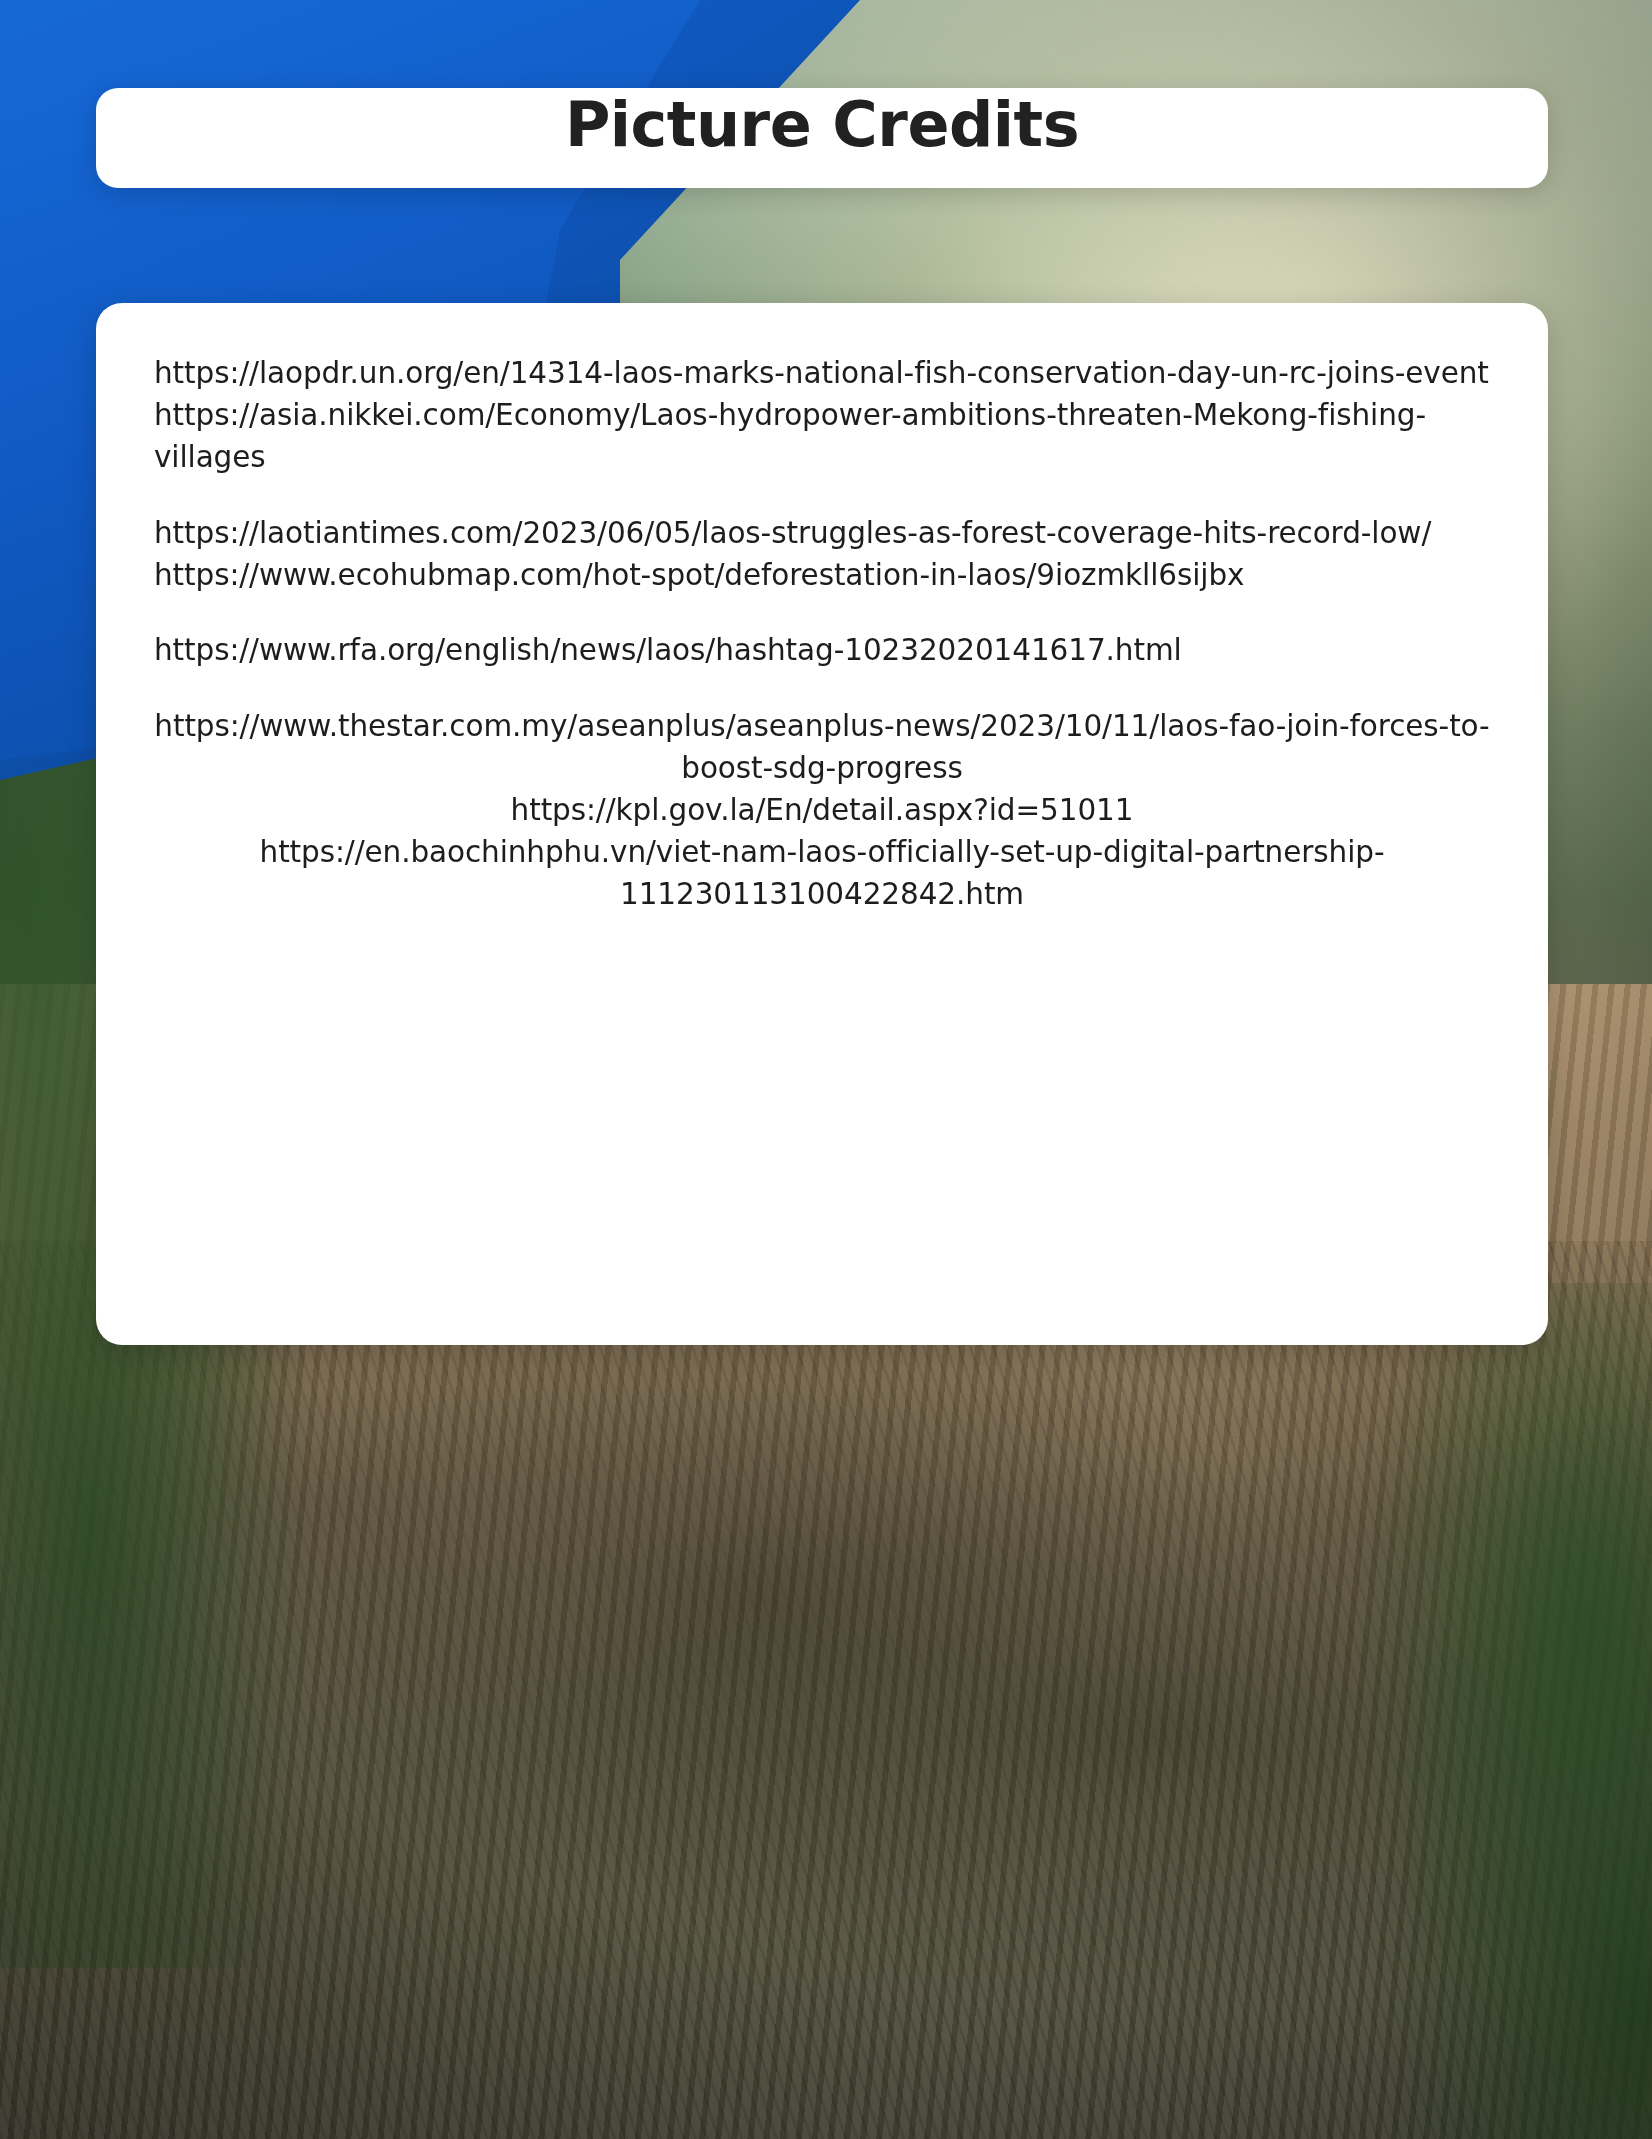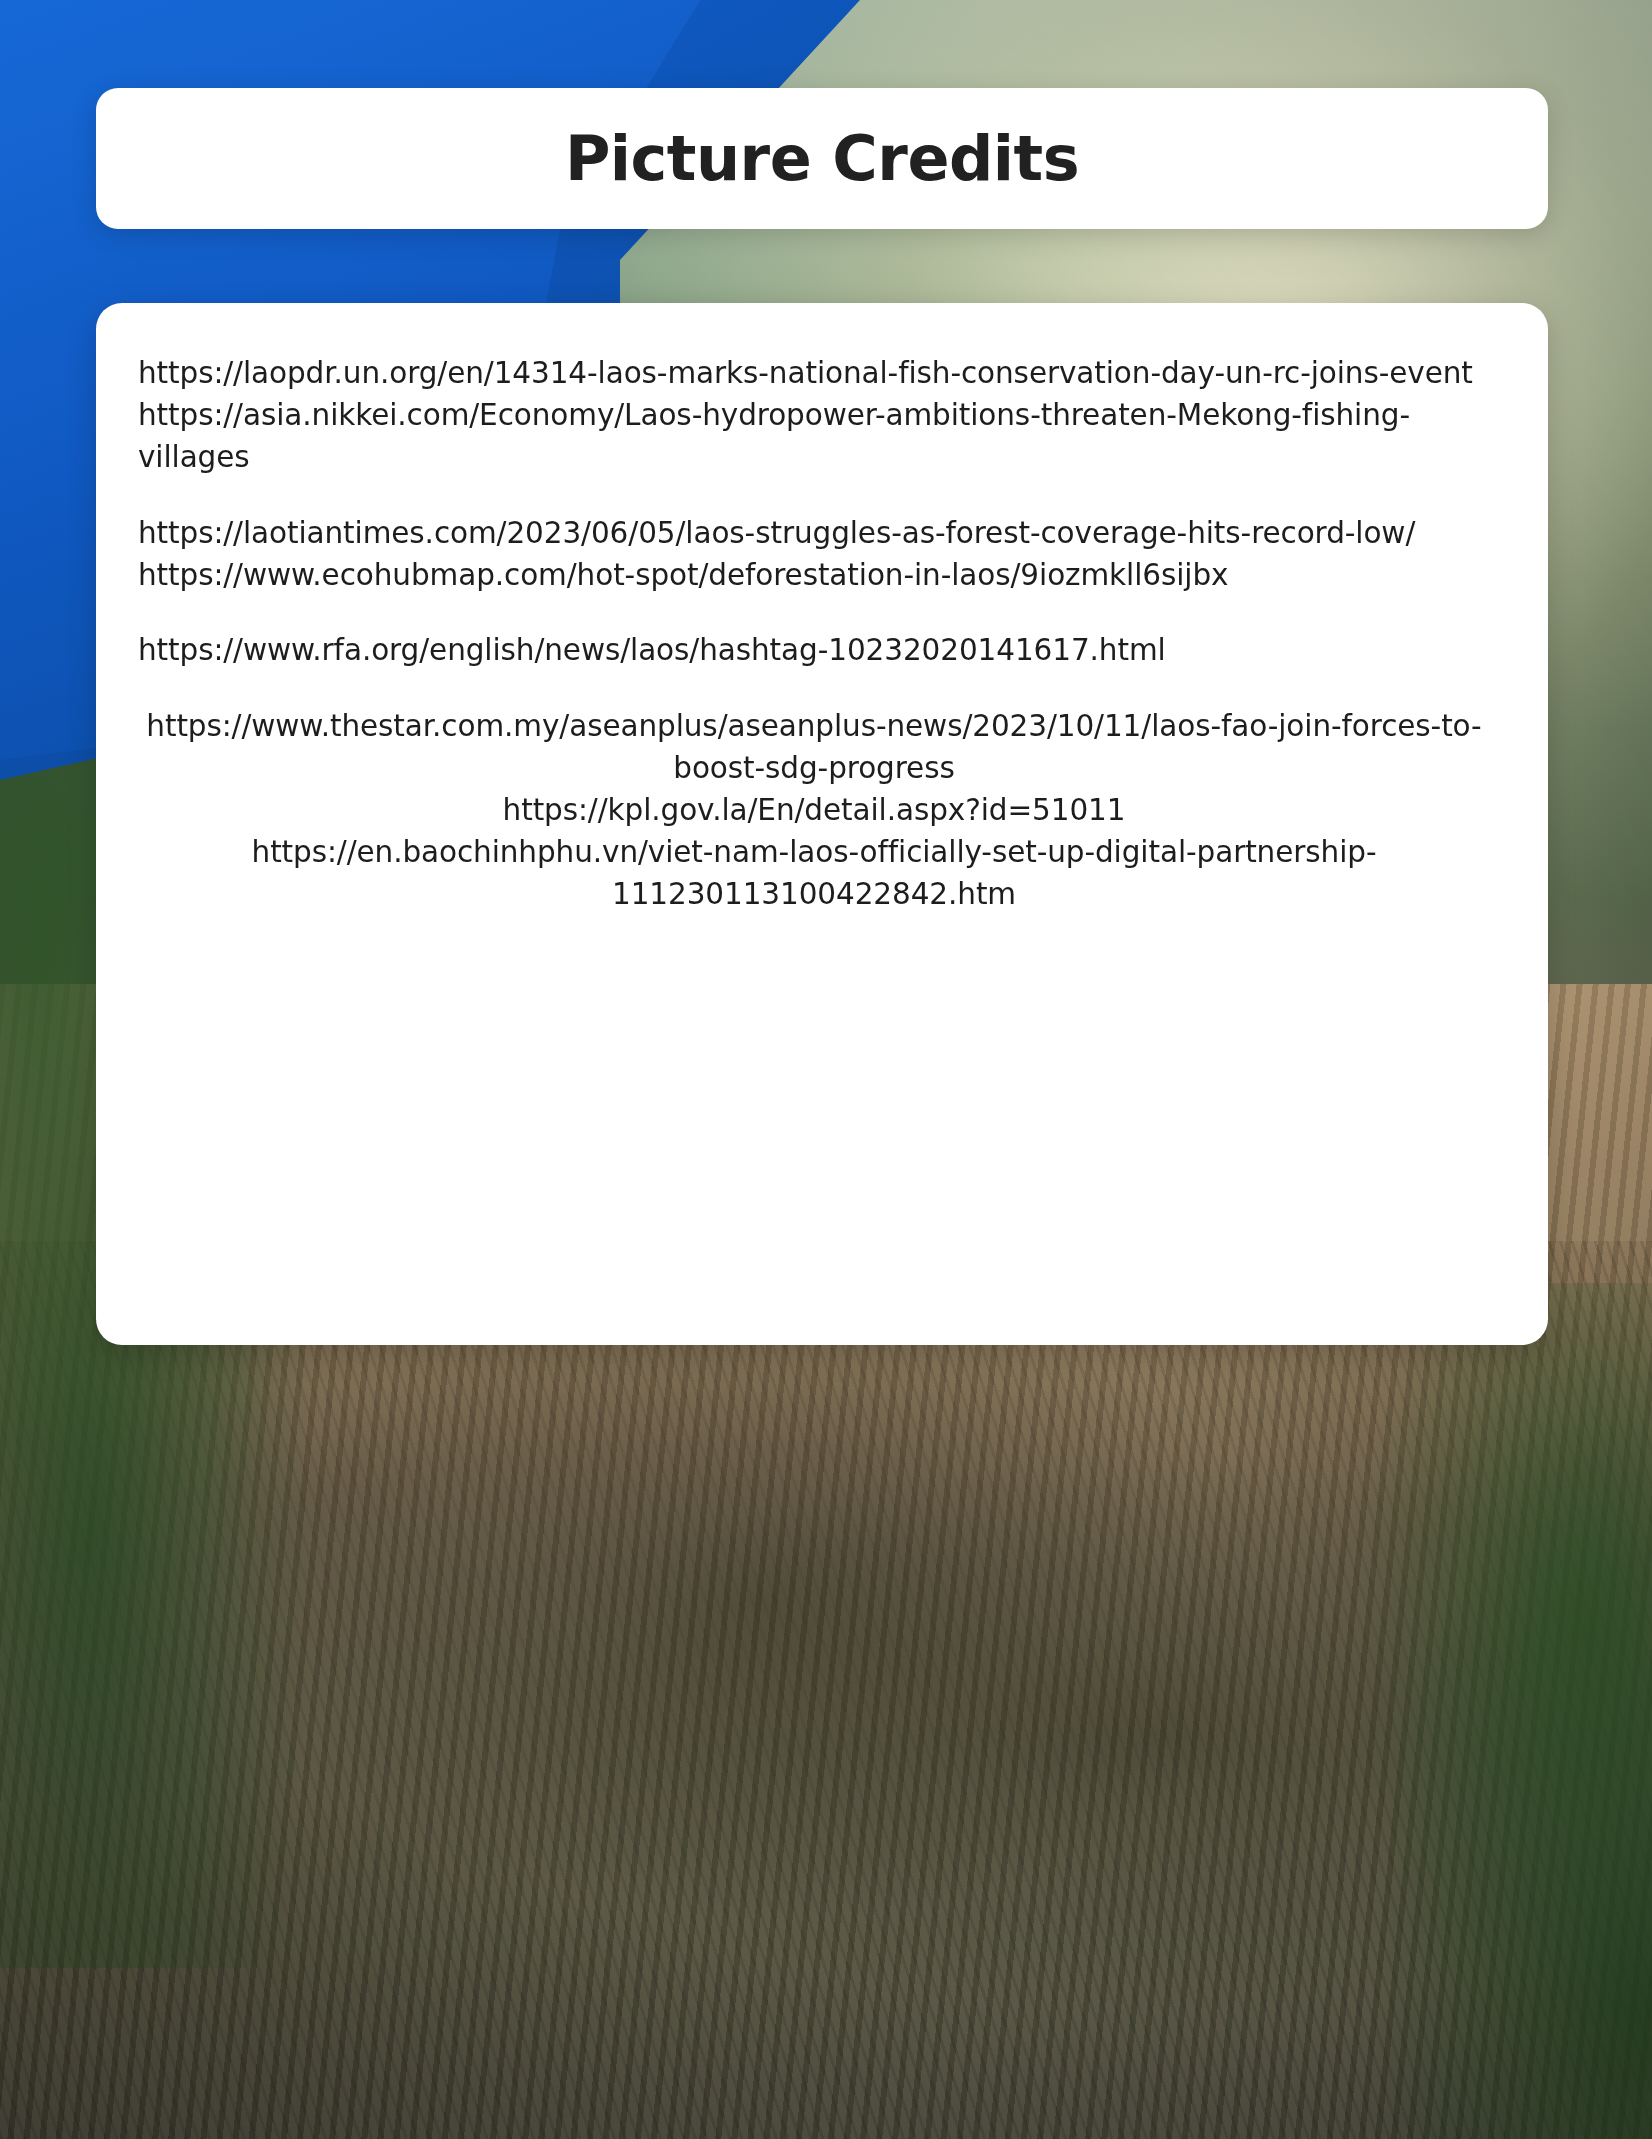--- a/index.html
+++ b/index.html
@@ -106,26 +106,26 @@
     clip-path: polygon(0 0, 700px 0, 560px 230px, 470px 700px, 0 760px);
     opacity: 0.95;
   }
 
   
   .title-card {
     position: absolute;
     left: 96px;
     top: 88px;
     width: 1452px;
-    height: 141px;
+    height: 100px;
     background: #ffffff;
     border-radius: 22px;
     box-shadow: 0 6px 26px rgba(0,0,0,0.16);
     display: flex;
-    align-items: center;
+    align-items: flex-start;
     justify-content: center;
   }
   .title-card h1 {
     margin: 0;
     font-size: 62px;
     font-weight: bold;
     color: #212121;
     letter-spacing: -0.5px;
     font-family: "DejaVu Sans", "Liberation Sans", sans-serif;
   }
@@ -134,21 +134,21 @@
   .content-card {
     position: absolute;
     left: 96px;
     top: 303px;
     width: 1452px;
     height: 1042px;
     background: #ffffff;
     border-radius: 26px;
     box-shadow: 0 8px 30px rgba(0,0,0,0.18);
     box-sizing: border-box;
-    padding: 50px 58px 40px 42px;
+    padding: 50px 58px 40px 58px;
     overflow: hidden;
   }
 
   .credits-list {
     margin: 0;
     padding: 0;
     list-style: none;
   }
   .credit-group {
     margin: 0 0 34px 0;

